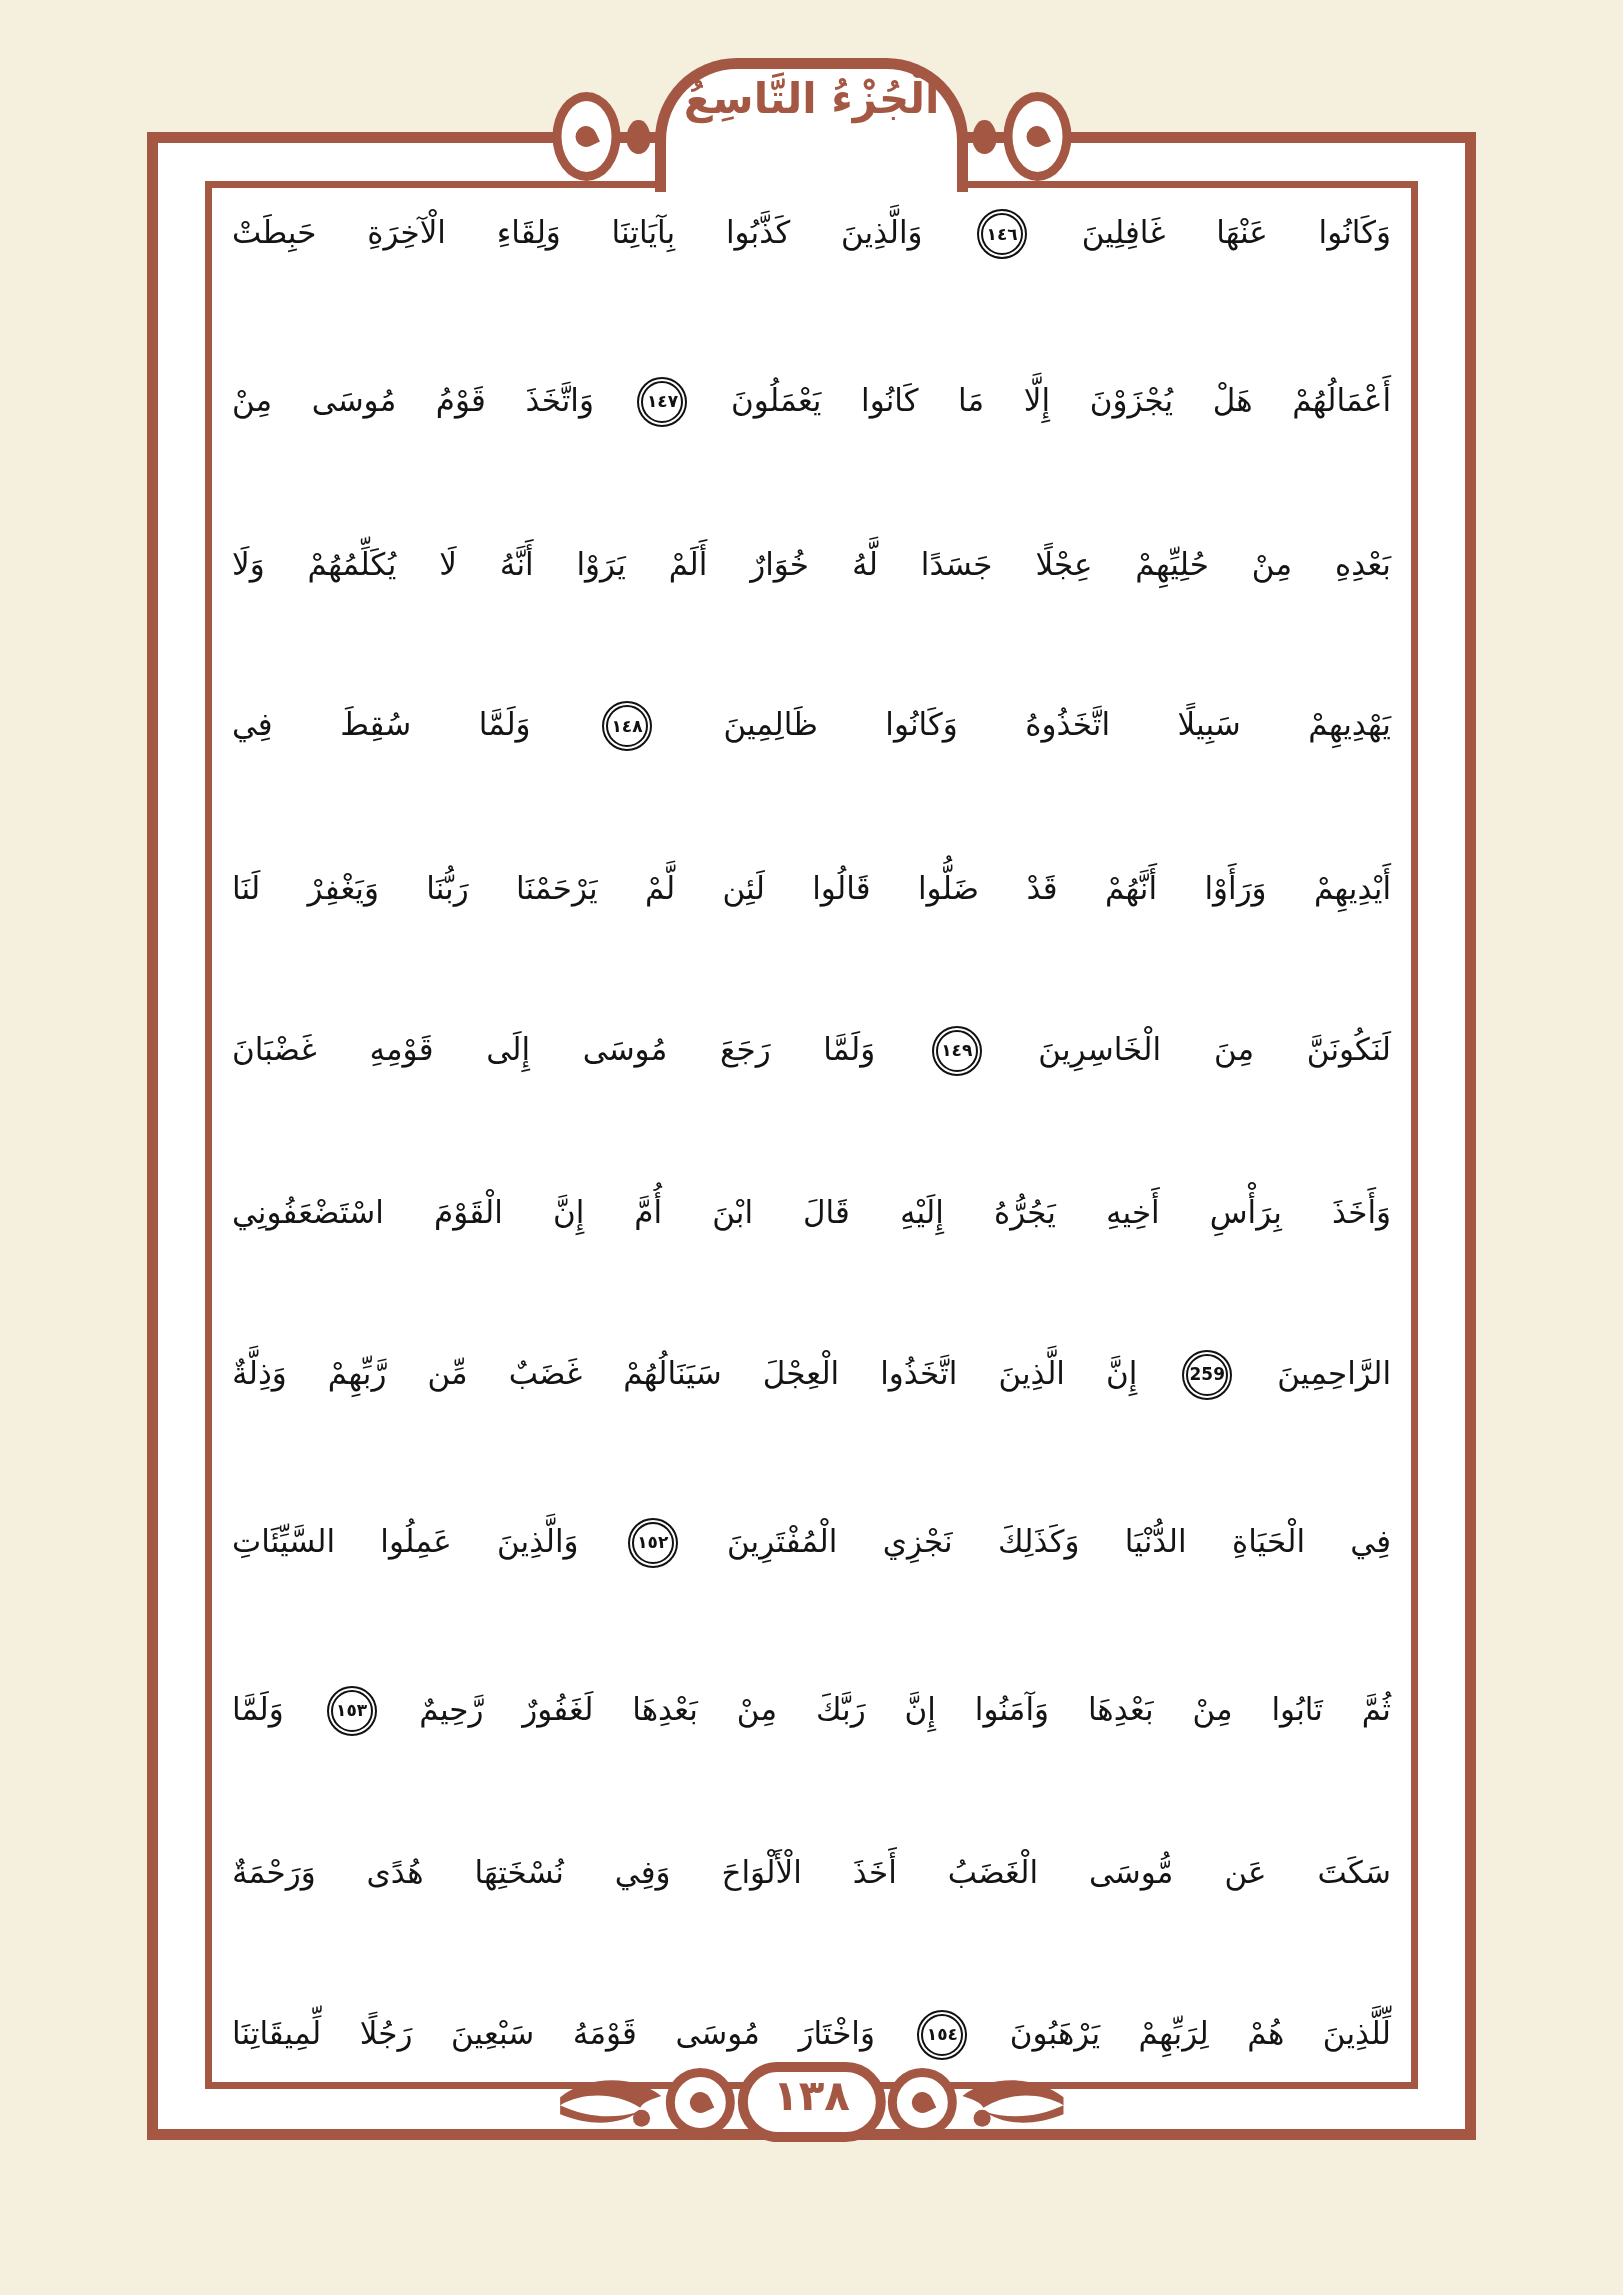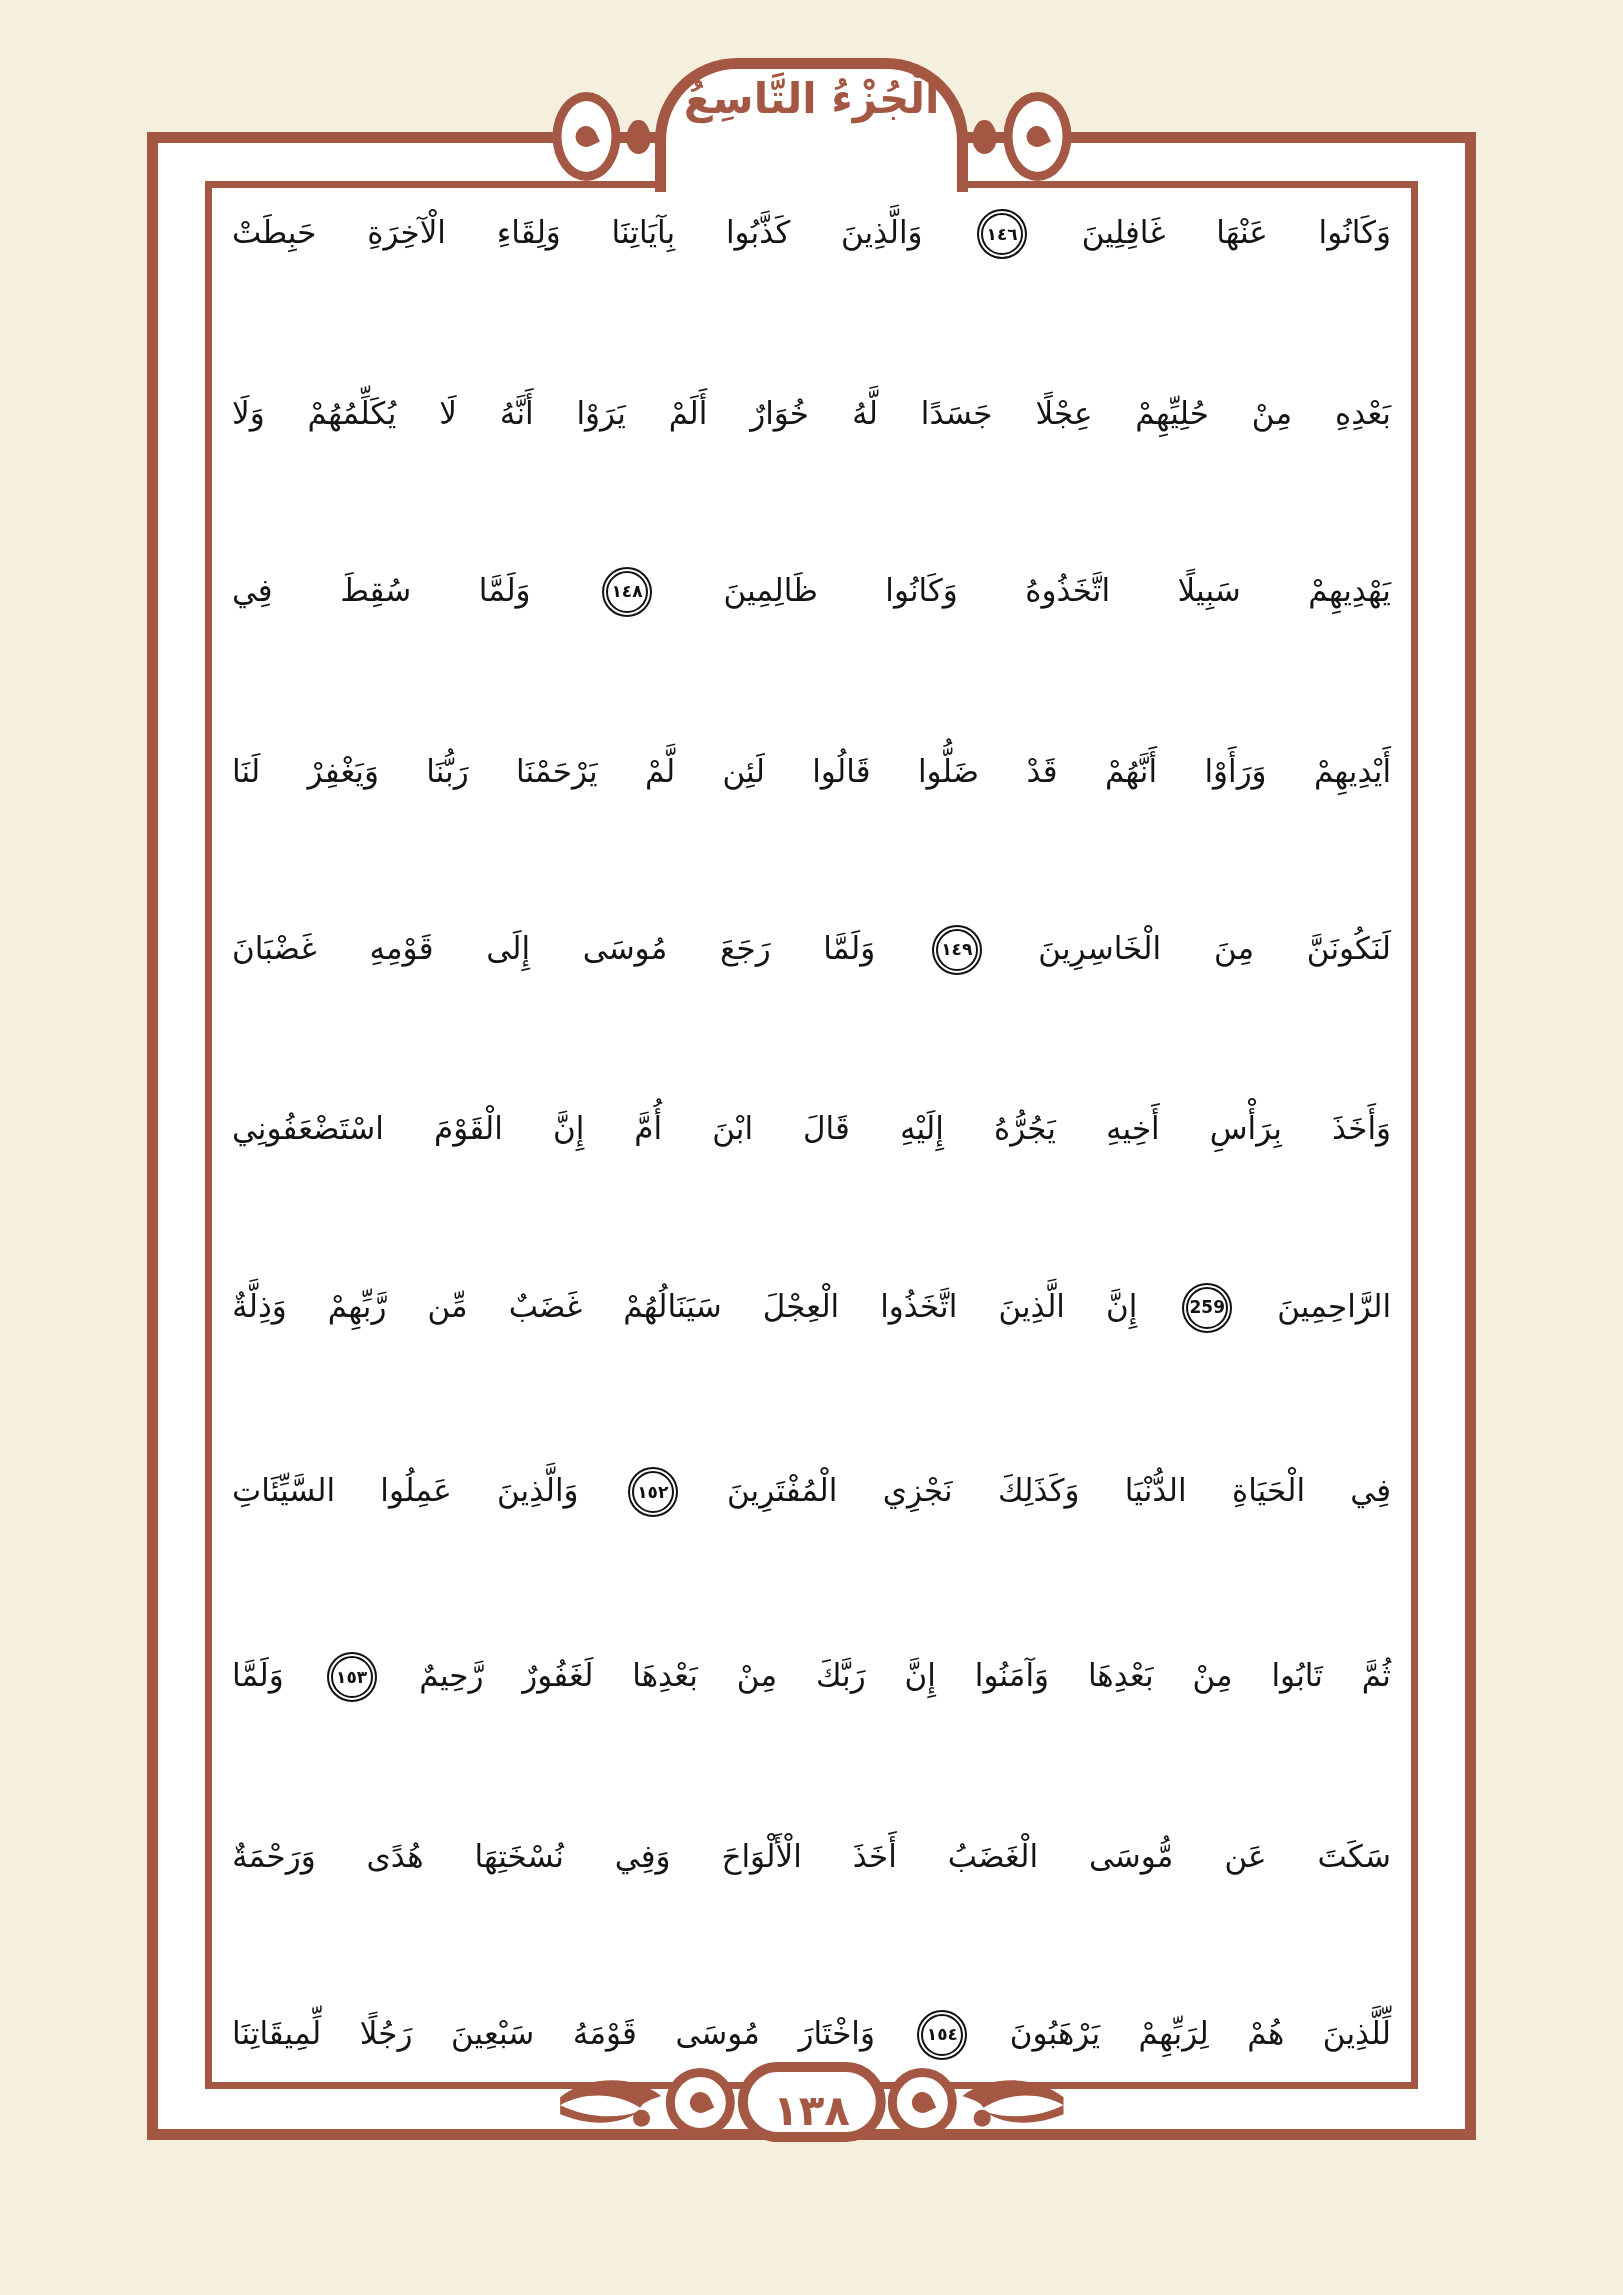--- a/index.html
+++ b/index.html
@@ -88,21 +88,21 @@
   .footer-ornament{
     position:absolute;left:50%;top:2053px;transform:translateX(-50%);
     display:flex;align-items:center;gap:2.6px;z-index:5;height:98px;
   }
   .wing{width:105px;height:63px;flex:none;}
   .wing.right{transform:scaleX(-1);}
   .footer-ornament .ring{width:69px;height:69px;flex:none;}
   .num-cartouche{
     width:148px;height:80px;flex:none;
     border:10.5px solid var(--brown);border-radius:40px;background:#fff;
-    display:flex;align-items:flex-end;justify-content:center;
+    display:flex;align-items:flex-start;justify-content:center;
   }
   .page-number{
     color:var(--brown);font-size:42px;font-weight:bold;line-height:1;
     letter-spacing:5.2px;padding-top:2.6px;
   }
 </style>
 </head>
 <body>
 
 <div class="page">
@@ -123,20 +123,21 @@
     <div class="h-side right">
       <span class="drop"></span>
       <span class="ring">
         <span class="flame"></span>
       </span>
     </div>
   </div>
 
   <div class="quran-text">
       <div class="qline"><span class="qtext">وَكَانُوا عَنْهَا غَافِلِينَ </span><span class="ayah-marker">١٤٦</span><span class="qtext"> وَالَّذِينَ كَذَّبُوا بِآيَاتِنَا وَلِقَاءِ الْآخِرَةِ حَبِطَتْ</span></div>
+      <div class="qline"><span class="qtext">أَعْمَالُهُمْ هَلْ يُجْزَوْنَ إِلَّا مَا كَانُوا يَعْمَلُونَ </span><span class="ayah-marker">١٤٧</span><span class="qtext"> وَاتَّخَذَ قَوْمُ مُوسَى مِنْ</span></div>
       <div class="qline"><span class="qtext">بَعْدِهِ مِنْ حُلِيِّهِمْ عِجْلًا جَسَدًا لَّهُ خُوَارٌ أَلَمْ يَرَوْا أَنَّهُ لَا يُكَلِّمُهُمْ وَلَا</span></div>
       <div class="qline"><span class="qtext">يَهْدِيهِمْ سَبِيلًا اتَّخَذُوهُ وَكَانُوا ظَالِمِينَ </span><span class="ayah-marker">١٤٨</span><span class="qtext"> وَلَمَّا سُقِطَ فِي</span></div>
       <div class="qline"><span class="qtext">أَيْدِيهِمْ وَرَأَوْا أَنَّهُمْ قَدْ ضَلُّوا قَالُوا لَئِن لَّمْ يَرْحَمْنَا رَبُّنَا وَيَغْفِرْ لَنَا</span></div>
       <div class="qline"><span class="qtext">لَنَكُونَنَّ مِنَ الْخَاسِرِينَ </span><span class="ayah-marker">١٤٩</span><span class="qtext"> وَلَمَّا رَجَعَ مُوسَى إِلَى قَوْمِهِ غَضْبَانَ</span></div>
       <div class="qline"><span class="qtext">وَأَخَذَ بِرَأْسِ أَخِيهِ يَجُرُّهُ إِلَيْهِ قَالَ ابْنَ أُمَّ إِنَّ الْقَوْمَ اسْتَضْعَفُونِي</span></div>
       <div class="qline"><span class="qtext">الرَّاحِمِينَ </span><span class="ayah-marker">259</span><span class="qtext"> إِنَّ الَّذِينَ اتَّخَذُوا الْعِجْلَ سَيَنَالُهُمْ غَضَبٌ مِّن رَّبِّهِمْ وَذِلَّةٌ</span></div>
       <div class="qline"><span class="qtext">فِي الْحَيَاةِ الدُّنْيَا وَكَذَلِكَ نَجْزِي الْمُفْتَرِينَ </span><span class="ayah-marker">١٥٢</span><span class="qtext"> وَالَّذِينَ عَمِلُوا السَّيِّئَاتِ</span></div>
       <div class="qline"><span class="qtext">ثُمَّ تَابُوا مِنْ بَعْدِهَا وَآمَنُوا إِنَّ رَبَّكَ مِنْ بَعْدِهَا لَغَفُورٌ رَّحِيمٌ </span><span class="ayah-marker">١٥٣</span><span class="qtext"> وَلَمَّا</span></div>
       <div class="qline"><span class="qtext">سَكَتَ عَن مُّوسَى الْغَضَبُ أَخَذَ الْأَلْوَاحَ وَفِي نُسْخَتِهَا هُدًى وَرَحْمَةٌ</span></div>
       <div class="qline"><span class="qtext">لِّلَّذِينَ هُمْ لِرَبِّهِمْ يَرْهَبُونَ </span><span class="ayah-marker">١٥٤</span><span class="qtext"> وَاخْتَارَ مُوسَى قَوْمَهُ سَبْعِينَ رَجُلًا لِّمِيقَاتِنَا</span></div>

